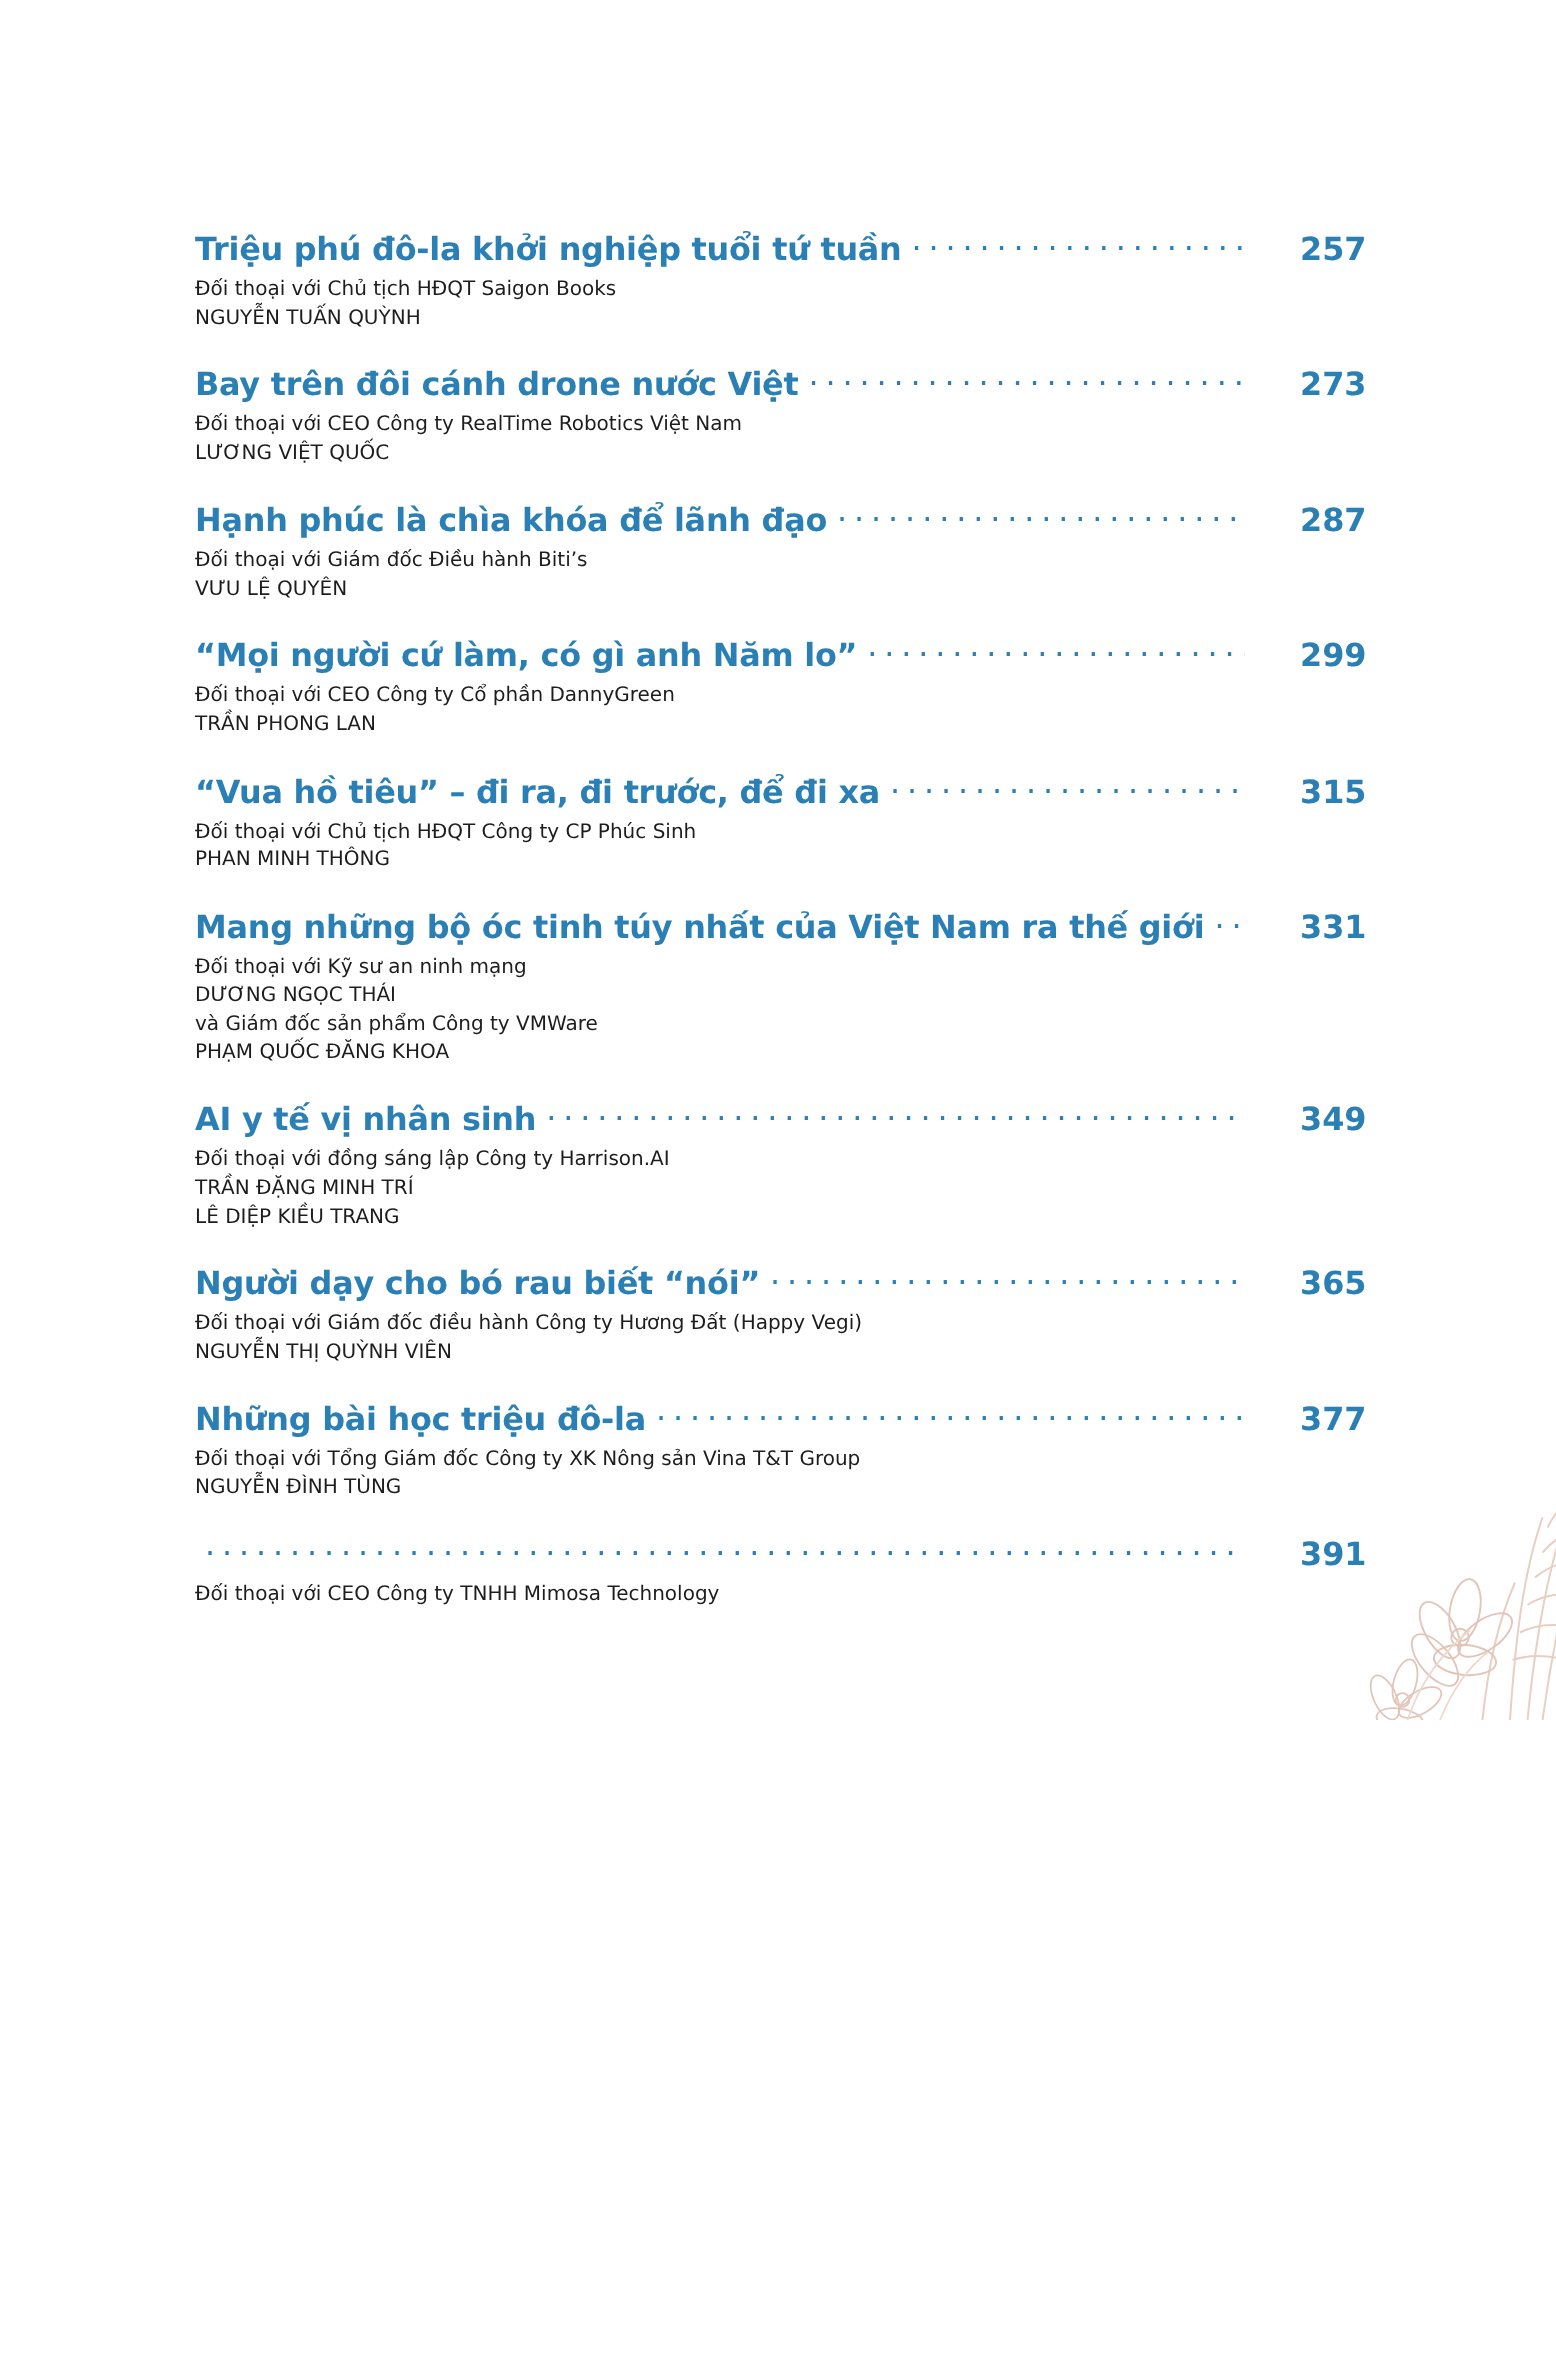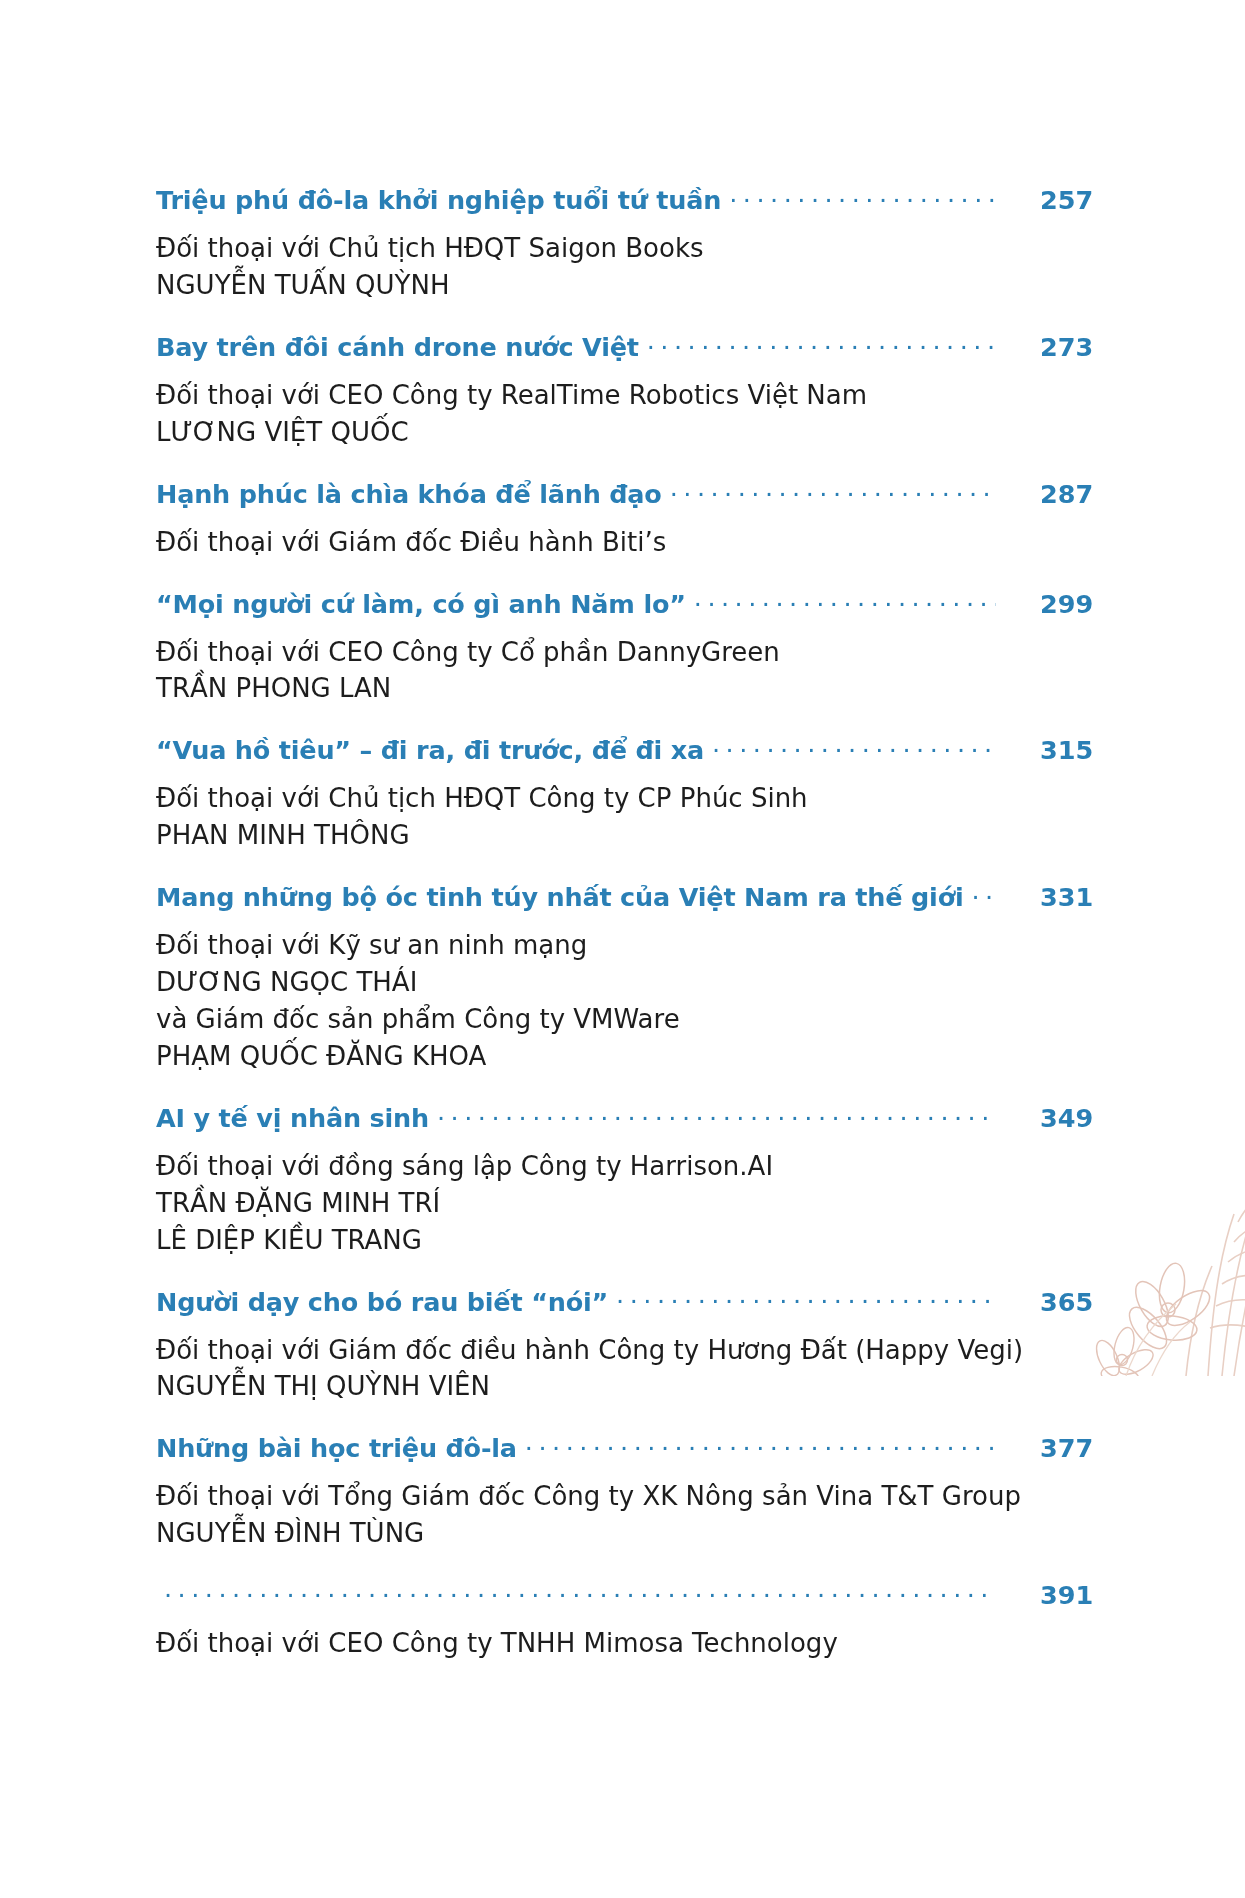--- a/index.html
+++ b/index.html
@@ -73,23 +73,23 @@
     font-size: 25.5px;
     font-weight: 700;
     flex: 0 0 auto;
     text-align: left;
     min-width: 56px;
     margin-left: 38px;
   }
 
   .entry-sub {
     color: #1d1d1d;
-    font-size: 26px;
+    font-size: 16px;
     line-height: 1.42;
-    margin-top: 15px;
+    margin-top: 5px;
     font-weight: 400;
   }
 
   .entry-sub .line {
     display: block;
   }
 
   .ornament {
     position: absolute;
     right: 0;
@@ -128,20 +128,21 @@
         </div>
       </div>
       <div class="entry">
         <div class="entry-title-row">
           <span class="entry-title">Hạnh phúc là chìa khóa để lãnh đạo</span>
           <span class="leader"></span>
           <span class="entry-page">287</span>
         </div>
         <div class="entry-sub">
           <span class="line">Đối thoại với Giám đốc Điều hành Biti’s</span>
+          <span class="line">VƯU LỆ QUYÊN</span>
         </div>
       </div>
       <div class="entry">
         <div class="entry-title-row">
           <span class="entry-title">“Mọi người cứ làm, có gì anh Năm lo”</span>
           <span class="leader"></span>
           <span class="entry-page">299</span>
         </div>
         <div class="entry-sub">
           <span class="line">Đối thoại với CEO Công ty Cổ phần DannyGreen</span>

